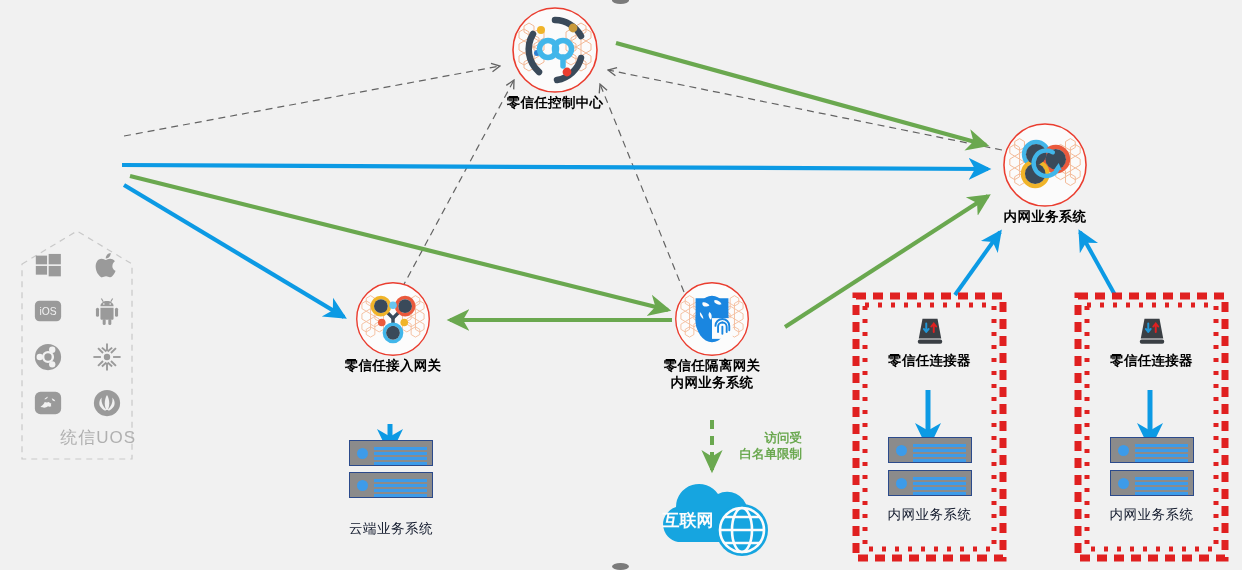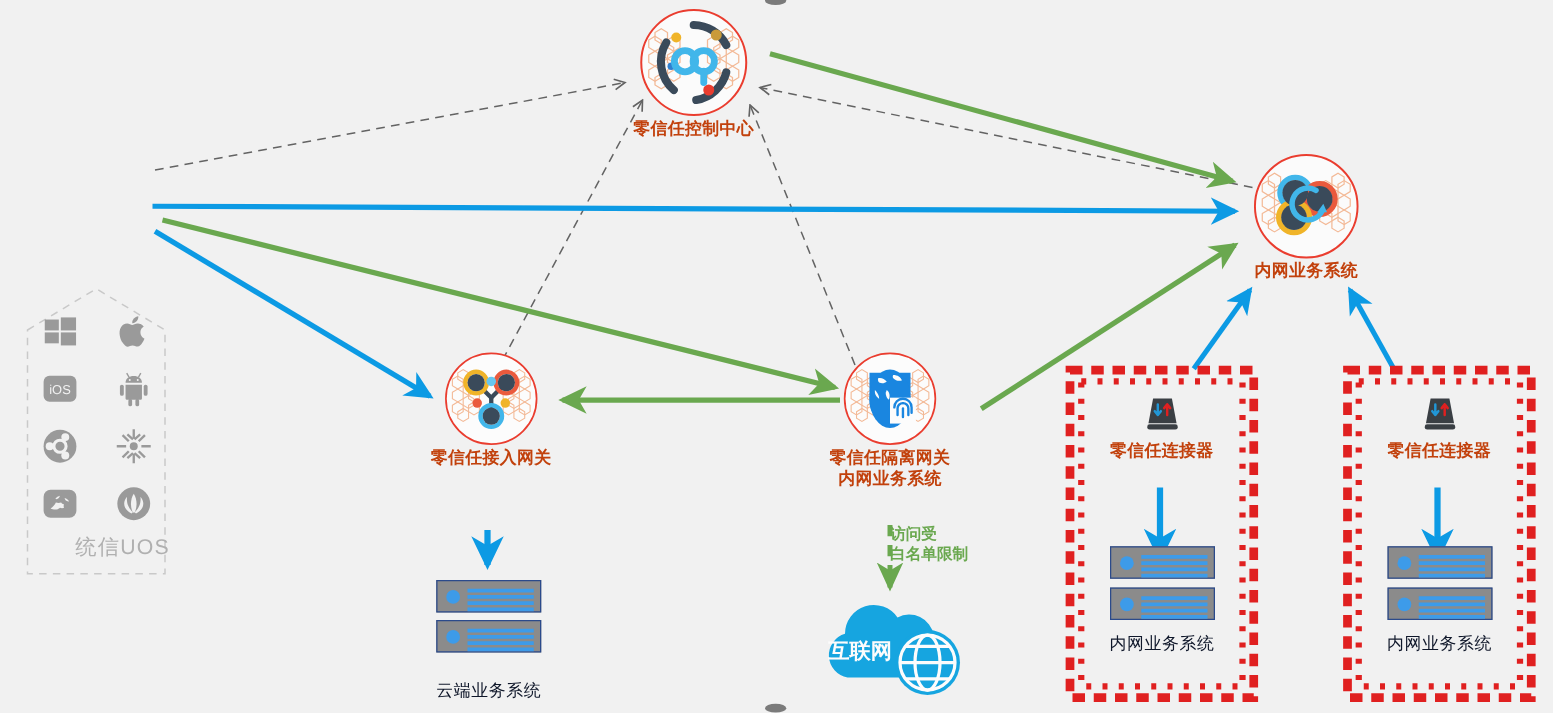--- a/index.html
+++ b/index.html
@@ -22,21 +22,21 @@
     position: absolute; left: 0; top: 0;
     width: 1242px; height: 570px;
     pointer-events: none;
   }
   .node {
     position: absolute;
     text-align: center;
   }
   .node-label {
     font-weight: bold;
-    color: #c2410c;
+    color: #000000;
     font-size: 13.5px;
     line-height: 17px;
     white-space: nowrap;
     letter-spacing: 0.3px;
   }
   .label-green {
     color: #6aa84f;
     font-weight: bold;
     font-size: 12.5px;
     line-height: 16px;
@@ -364,41 +364,41 @@
         <path d="M56,48 a5,5 0 0,1 5,5 v6"></path>
         <path d="M56,48 a5,5 0 0,0 -5,5 v6"></path>
         <path d="M56,53 v8"></path>
         <path d="M48,52 a8,8 0 0,1 16,0 v5"></path>
       </g>
     </svg>
     <div class="node-label">零信任隔离网关</div>
     <div class="node-label">内网业务系统</div>
   </div>
 
-  <div class="node" style="left:712px; top:419px; width:90px; text-align:left;">
+  <div class="node" style="left:712px; top:430px; width:90px; text-align:right;">
     <div class="label-green">访问受</div>
     <div class="label-green">白名单限制</div>
   </div>
 
   <div class="node" style="left:648px; top:474px; width:132px;">
     <svg width="132" height="84" viewBox="0 0 132 84" style="display:block;">
       <path d="M30,68 a18,18 0 0,1 -2,-35 a23,23 0 0,1 42,-13 a20,20 0 0,1 29,14 a17,17 0 0,1 -3,34 z" fill="#16a5e0"></path>
       <circle cx="94" cy="56" r="26" fill="#16a5e0"></circle>
       <g fill="none" stroke="#fcfcfc" stroke-width="2.6">
         <circle cx="94" cy="56" r="22"></circle>
         <ellipse cx="94" cy="56" rx="10" ry="22"></ellipse>
         <path d="M72,56 h44"></path>
         <path d="M76,43 h36"></path>
         <path d="M76,69 h36"></path>
       </g>
       <text x="40" y="52" font-size="17" font-weight="bold" font-family="Liberation Sans, sans-serif" fill="#fcfcfc" text-anchor="middle">互联网</text>
     </svg>
   </div>
 
-  <div class="node" style="left:333px; top:464px; width:116px;">
+  <div class="node" style="left:333px; top:440px; width:116px;">
     <div class="server" style="margin:0 auto;">
       <span class="dot"></span>
       <span class="bars">
           <i></i>
           <i></i>
           <i></i>
           <i></i>
         </span>
     </div>
     <div class="server" style="margin:6px auto 0;">

